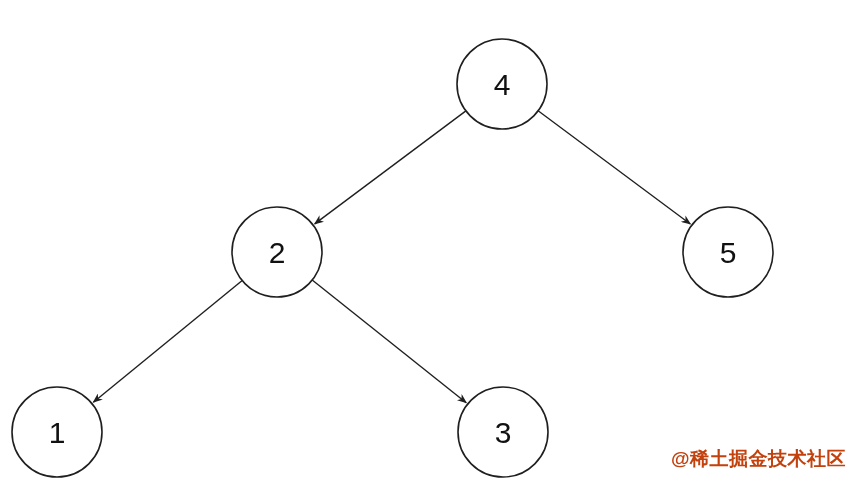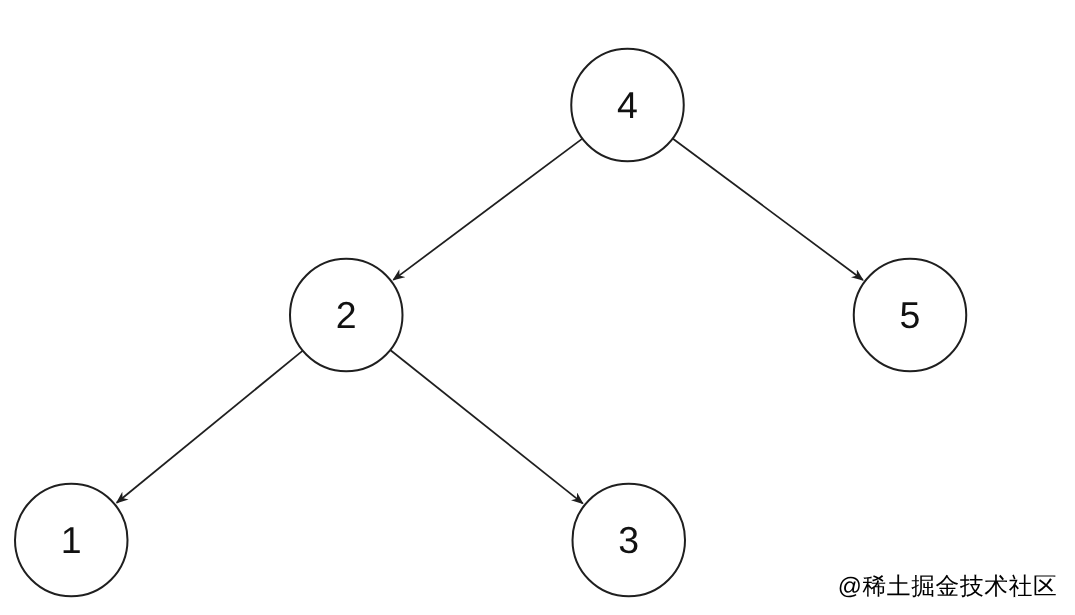--- a/index.html
+++ b/index.html
@@ -34,26 +34,27 @@
   }
   svg.tree text {
     font-family: "Liberation Sans", sans-serif;
     font-size: 30px;
     fill: #111111;
     text-anchor: middle;
   }
   .watermark {
     position: absolute;
     right: 14px;
-    bottom: 10px;
+    bottom: 20px;
     font-size: 19px;
     letter-spacing: 0.5px;
-    color: #000000;
+    color: #c2410c;
     user-select: none;
     white-space: nowrap;
+    font-weight: bold;
   }
 </style>
 </head>
 <body>
 
 <div class="canvas">
   <svg id="tree-svg" class="tree" xmlns="http://www.w3.org/2000/svg" viewBox="0 0 860 492">
     <defs>
       <marker id="arrowhead" markerWidth="10" markerHeight="8" viewBox="0 0 10 8" refX="9" refY="4" orient="auto" markerUnits="userSpaceOnUse">
         <path d="M0,0 L10,4 L0,8 L3,4 z" fill="#1f1f1f"></path>

